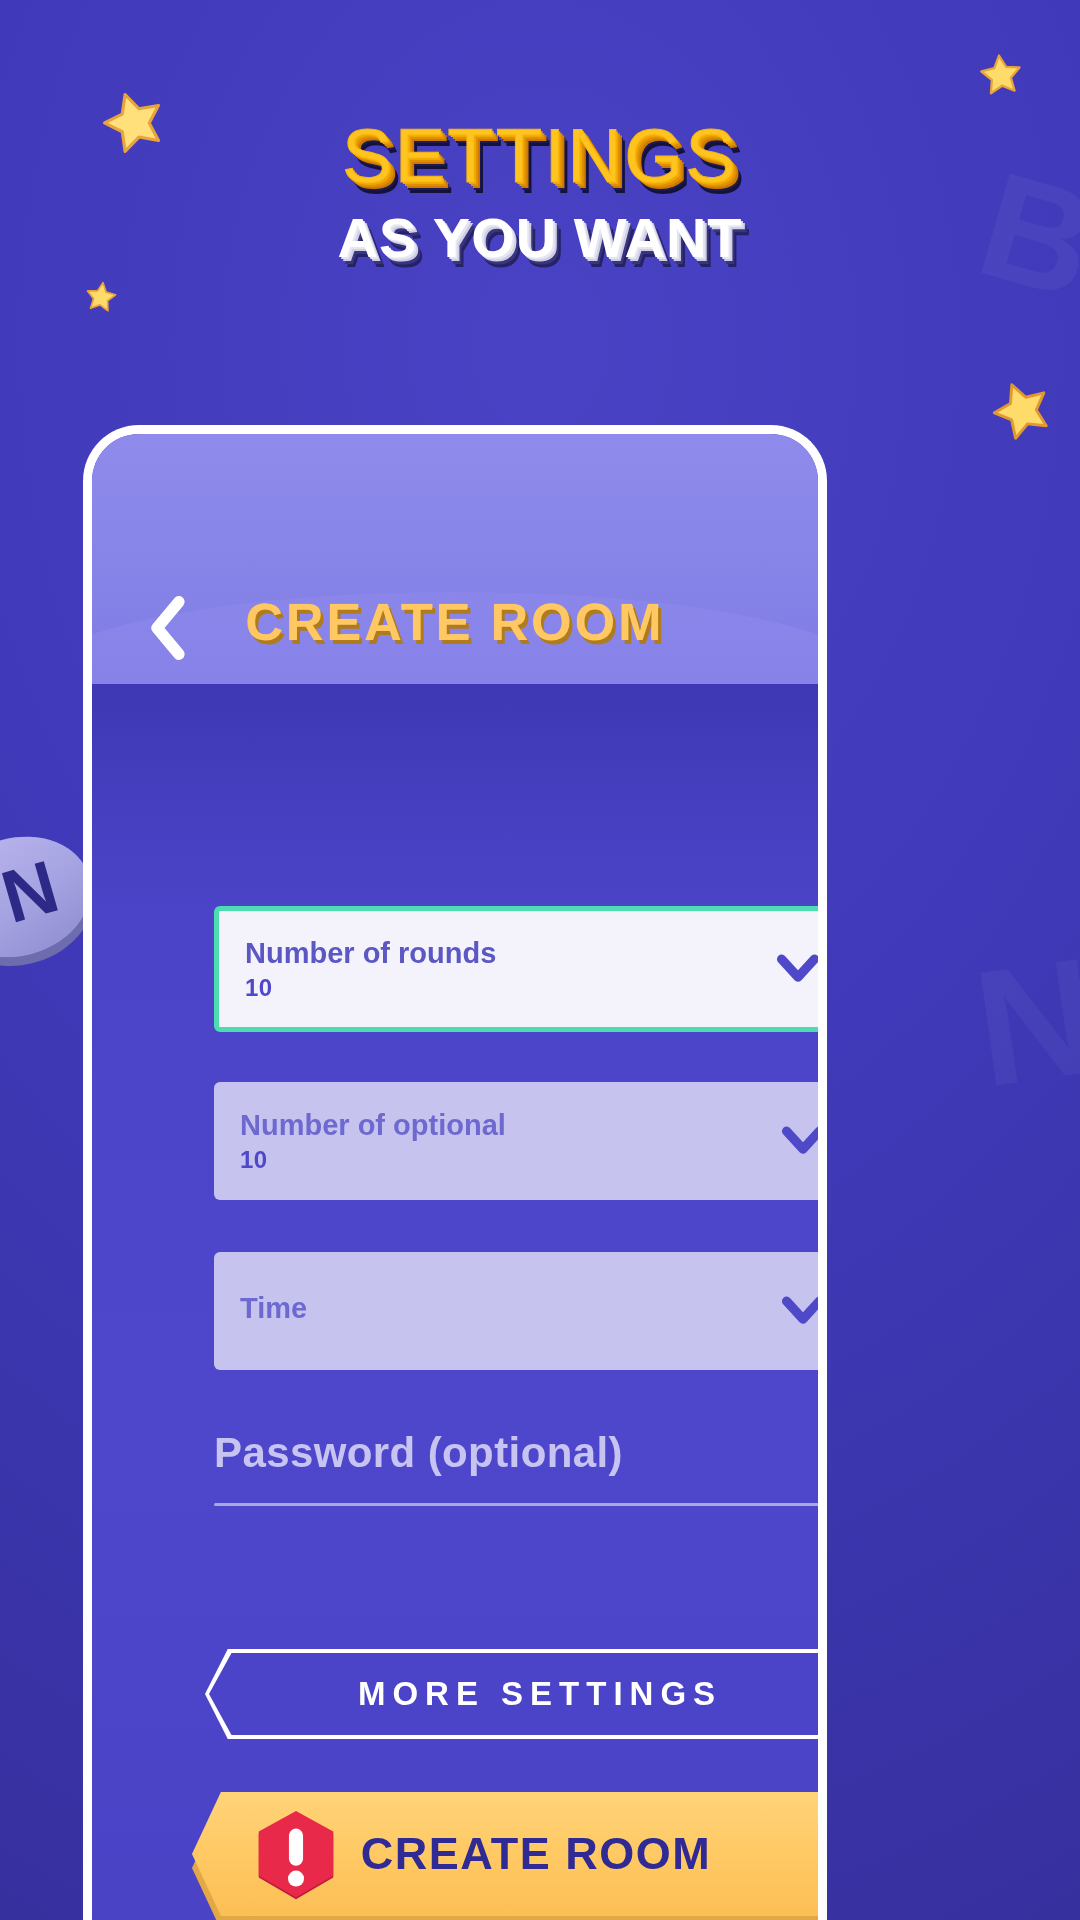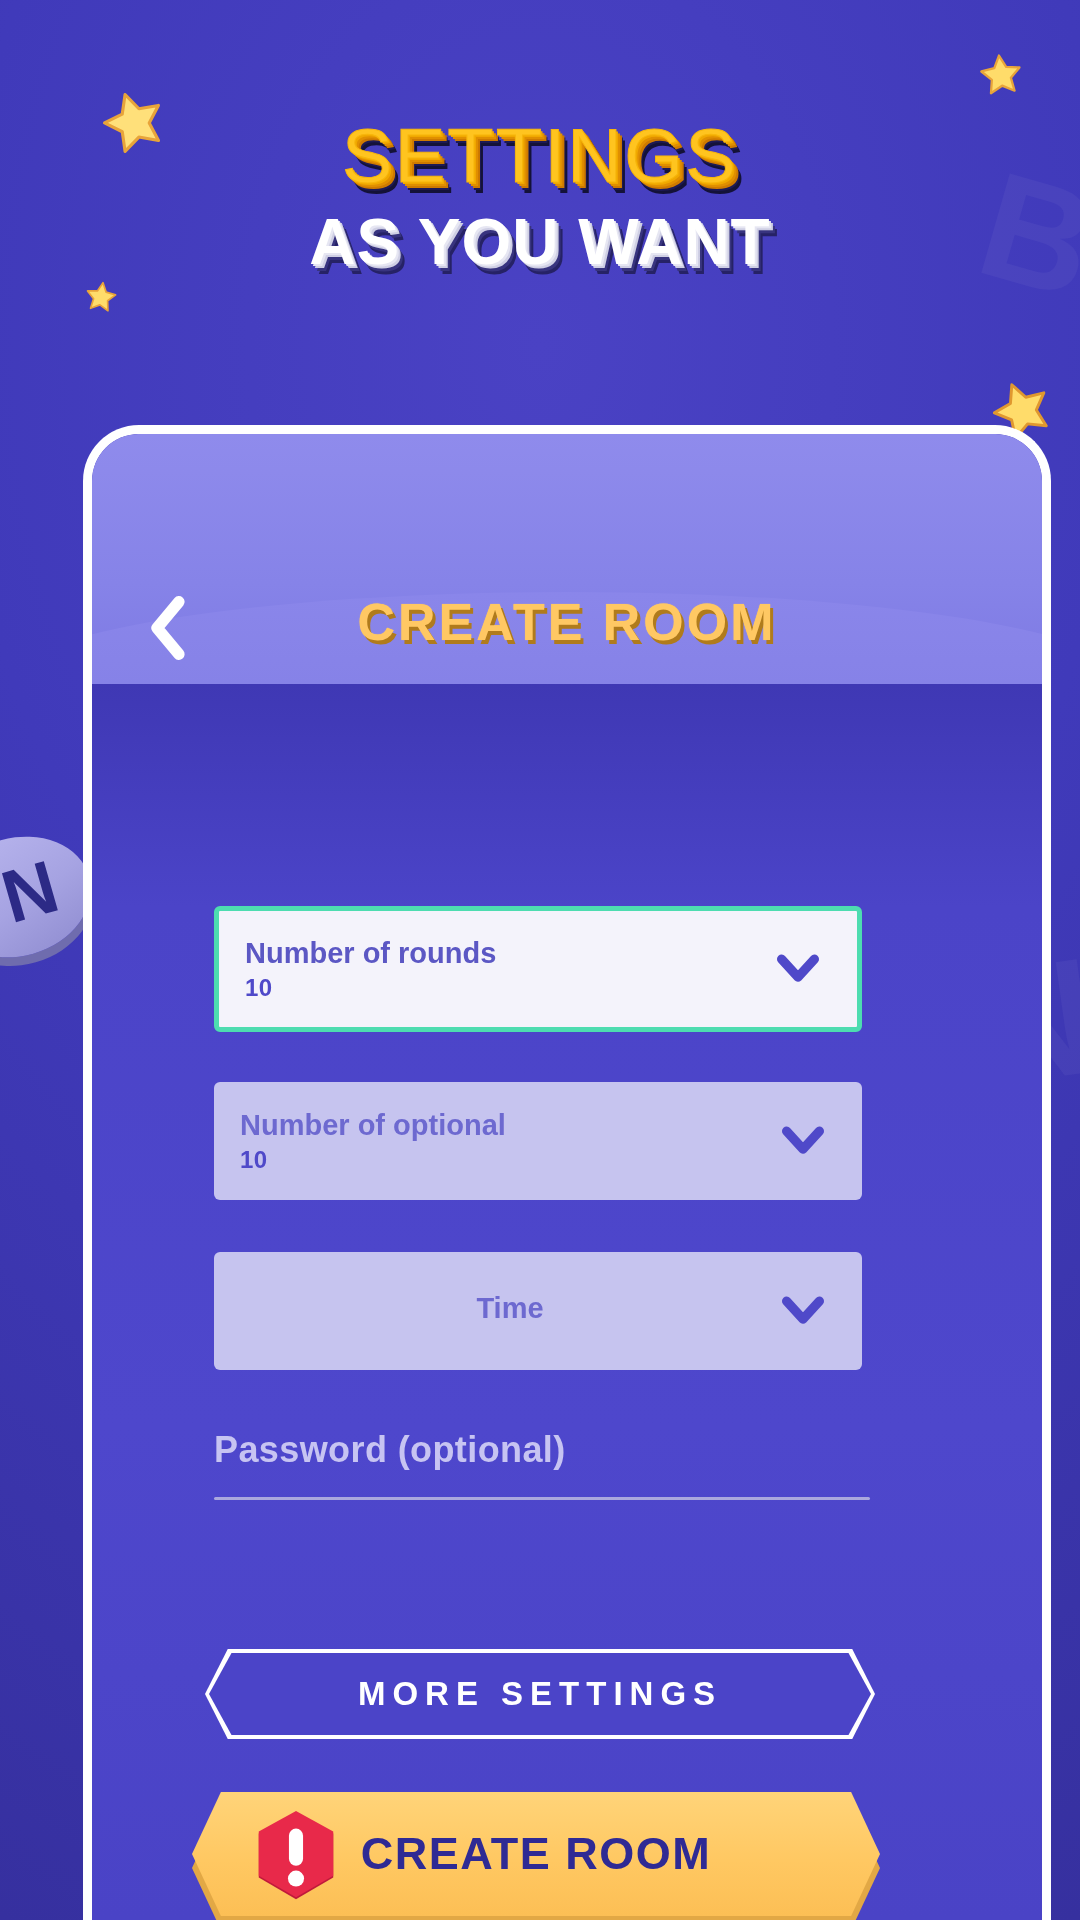--- a/index.html
+++ b/index.html
@@ -77,37 +77,37 @@
        2px 2px 0 #f0a800,
        4px 4px 0 #e08f00,
        6px 6px 0 #ce7a00,
        7px 8px 0 #1d1a55,
        9px 11px 0 #141239;
     -webkit-text-stroke: 1px #f7b60b;
   }
   .headline .l2 {
     display: block;
     margin-top: 16px;
-    font-size: 64px;
+    font-size: 56px;
     font-weight: 900;
     letter-spacing: 1px;
     color: #FFFFFF;
     text-shadow:
        2px 2px 0 #e6e6f2,
        4px 4px 0 #cfcfe4,
        6px 7px 0 #38347f,
        8px 10px 0 #262266;
   }
 
   
   #card {
     position: absolute;
     left: 83px;
     top: 425px;
-    width: 968px;
+    width: 744px;
     height: 1495px;
     border-radius: 56px 56px 0 0;
     background: #4a43c6;
     border: 9px solid #ffffff;
     border-bottom: none;
     overflow: hidden;
   }
 
   .card-head {
     position: relative;
@@ -200,31 +200,31 @@
     font-weight: 900;
     color: #4f49c9;
     line-height: 1.05;
     letter-spacing: 0.5px;
   }
   .chev { flex: 0 0 auto; margin-right: 10px; }
   .chev svg { display: block; }
 
   #field-rounds  { top: 222px; }
   #field-players { top: 398px; }
-  #field-time    { top: 568px; text-align: center; }
+  #field-time    { top: 568px; }
 
   
   .password-block {
     position: absolute;
     left: 122px;
     top: 745px;
     width: 656px;
   }
   .password-label {
-    font-size: 36px;
+    font-size: 42px;
     font-weight: 900;
     color: #c7c4f2;
     letter-spacing: 0.4px;
   }
   .password-rule {
     margin-top: 26px;
     height: 3px;
     width: 100%;
     background: #aba8dd;
     border-radius: 2px;

